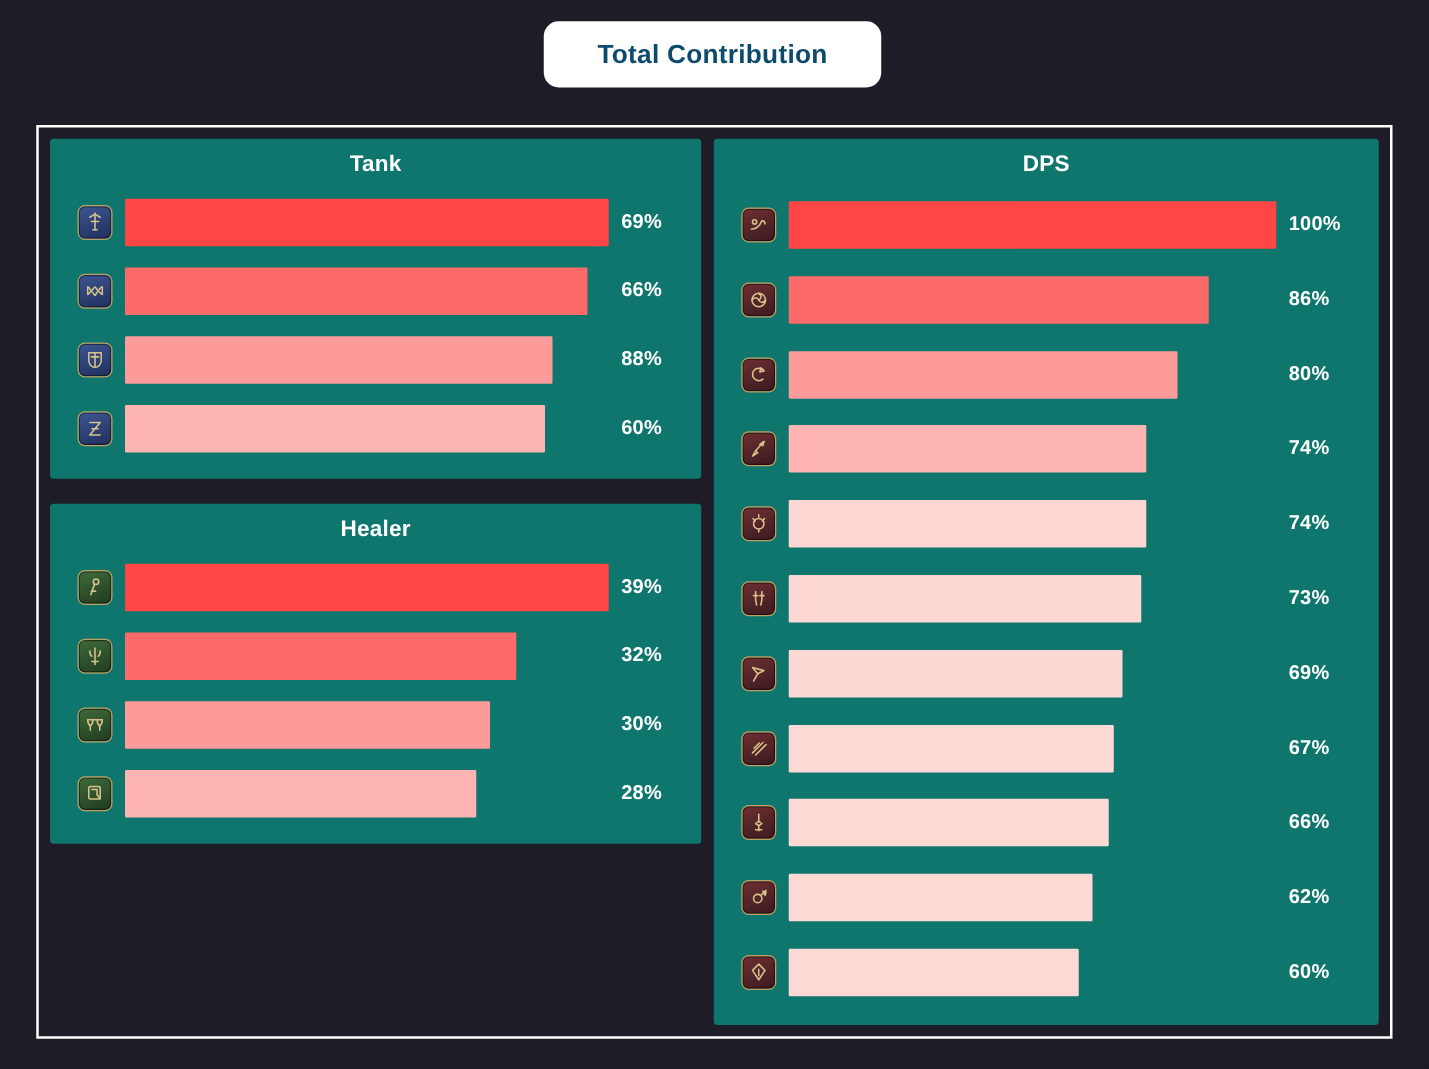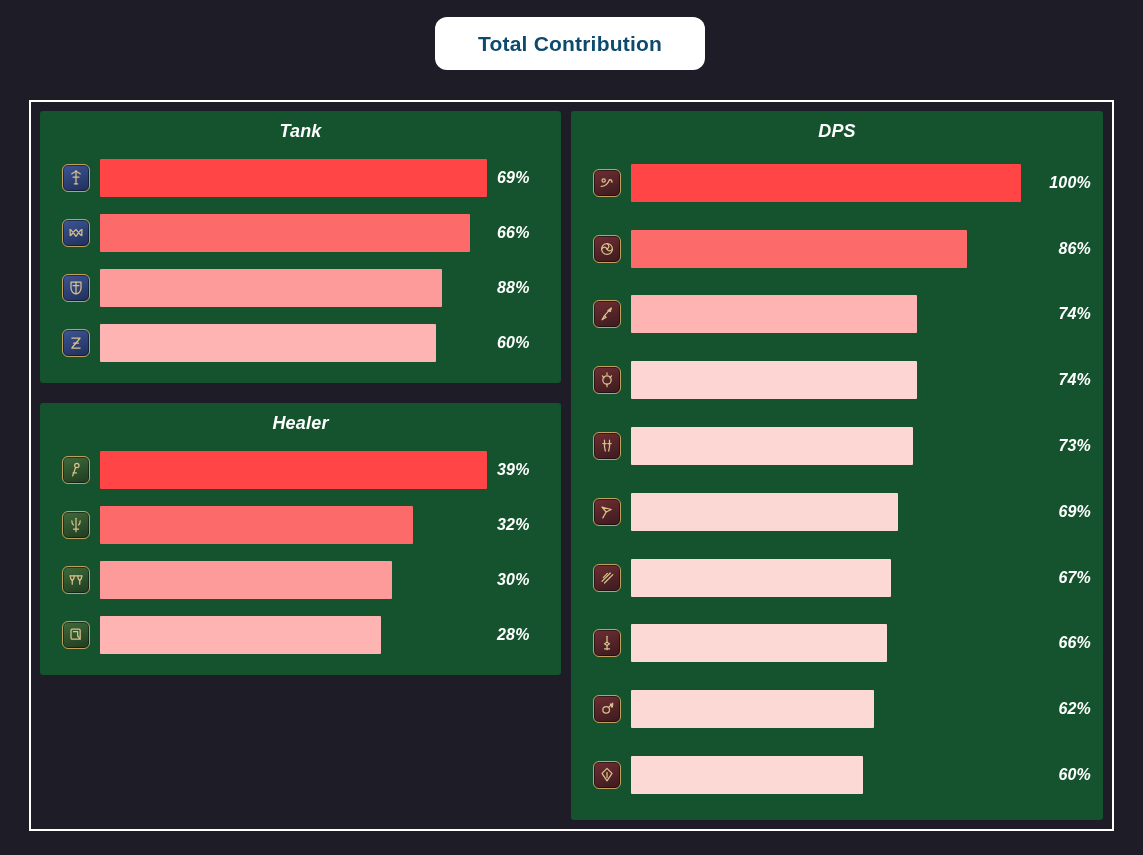--- a/index.html
+++ b/index.html
@@ -67,26 +67,25 @@
   }
   .col-right {
     flex: 1;
     display: flex;
     flex-direction: column;
     border-radius: 12px;
   }
 
   
   .panel {
-    background: #14532d;
+    background: #0f766e;
     border-radius: 3px;
     padding: 10px 12px 12px 12px;
     display: flex;
     flex-direction: column;
-    font-style: italic;
   }
   .panel-tank   { height: 272px; }
   .panel-healer { height: 272px; justify-content: flex-end; }
   .panel-dps    { height: 713px; }
 
   .panel-title {
     text-align: center;
     color: #ffffff;
     font-size: 18px;
     font-weight: bold;
@@ -145,21 +144,21 @@
     text-align: left;
     padding-left: 10px;
     color: #ffffff;
     font-size: 16px;
     font-weight: bold;
     letter-spacing: 0.2px;
   }
 
   
   .col-left  .bar-value { width: 62px; }
-  .col-right .bar-value { width: 70px; text-align: right; }
+  .col-right .bar-value { width: 70px; }
 </style>
 </head>
 <body>
 
 <div id="app">
 
   <div class="title-pill">
     <span class="title-text">Total Contribution</span>
   </div>
 
@@ -313,20 +312,32 @@
                   </svg>
                 </div>
                 <div class="bar-track">
                   <div class="bar-fill" style="width: 86.2%; background: rgb(253, 106, 106);"></div>
                 </div>
                 <div class="bar-value">86%</div>
               </div>
               <div class="row">
                 <div class="job-icon role-dps">
                   <svg viewBox="0 0 24 24" fill="none" stroke="#d8c28a" stroke-width="1.5" stroke-linecap="round" stroke-linejoin="round">
+                    <path d="M17 8a6 6 0 1 0-1 8"></path>
+                    <path d="M17 8l-4 1 1-4z"></path>
+                  </svg>
+                </div>
+                <div class="bar-track">
+                  <div class="bar-fill" style="width: 79.7%; background: rgb(253, 154, 154);"></div>
+                </div>
+                <div class="bar-value">80%</div>
+              </div>
+              <div class="row">
+                <div class="job-icon role-dps">
+                  <svg viewBox="0 0 24 24" fill="none" stroke="#d8c28a" stroke-width="1.5" stroke-linecap="round" stroke-linejoin="round">
                     <path d="M17 5l-8 9"></path>
                     <path d="M17 5l-1 4-3-1z"></path>
                     <path d="M9 14l-3 5 5-3z"></path>
                   </svg>
                 </div>
                 <div class="bar-track">
                   <div class="bar-fill" style="width: 73.4%; background: rgb(255, 180, 180);"></div>
                 </div>
                 <div class="bar-value">74%</div>
               </div>

